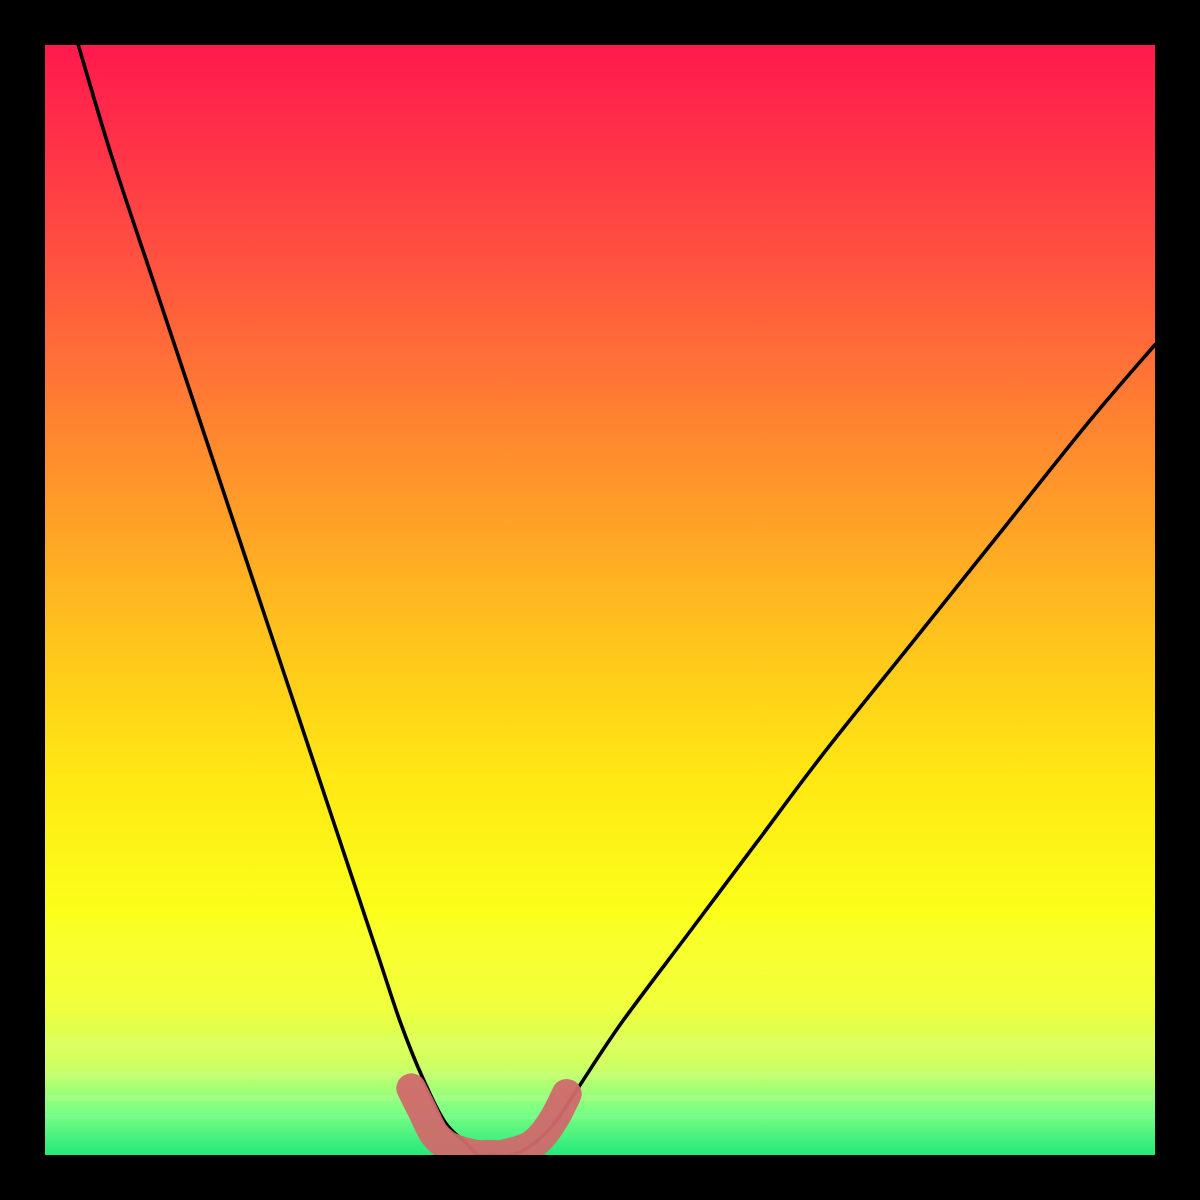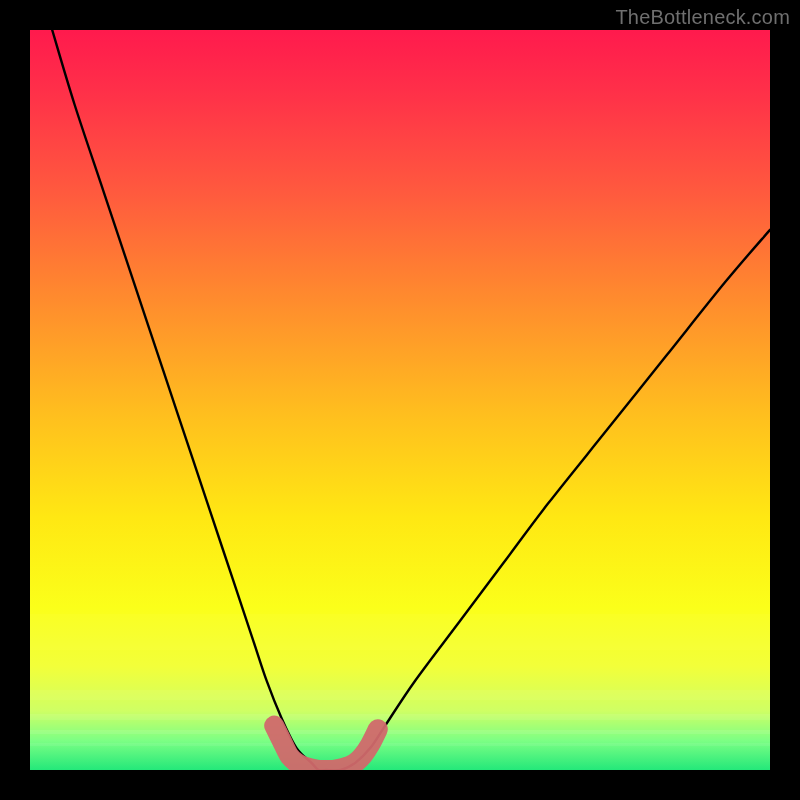--- a/index.html
+++ b/index.html
@@ -74,21 +74,20 @@
     position: absolute;
     inset: 0;
     width: 100%;
     height: 100%;
   }
 </style>
 </head>
 <body>
 
 <div class="stage">
-  <div class="watermark">TheBottleneck.com</div>
 
   <div class="plot">
     <div class="gradient"></div>
     <div class="band b1"></div>
     <div class="band b2"></div>
     <div class="band b3"></div>
     <div class="band b4"></div>
     <div class="band b5"></div>
 
     <svg class="curve" viewBox="0 0 740 740" preserveAspectRatio="none">

